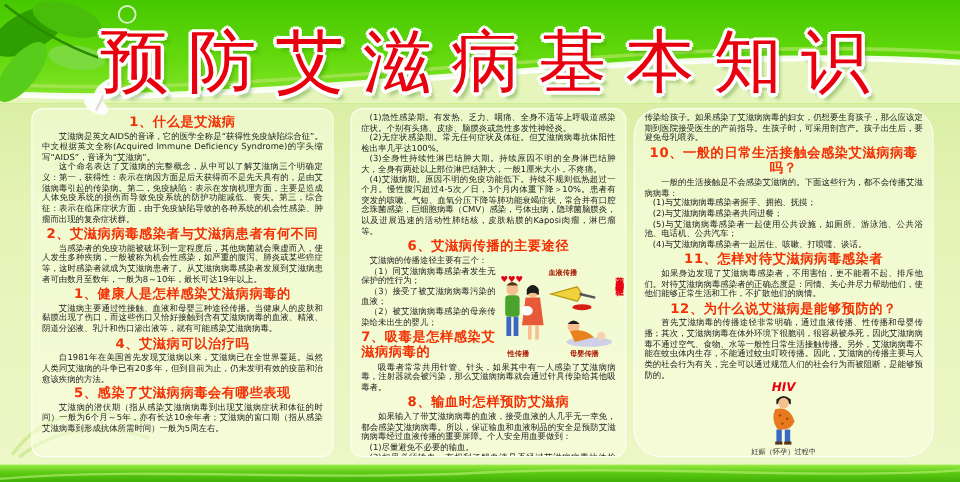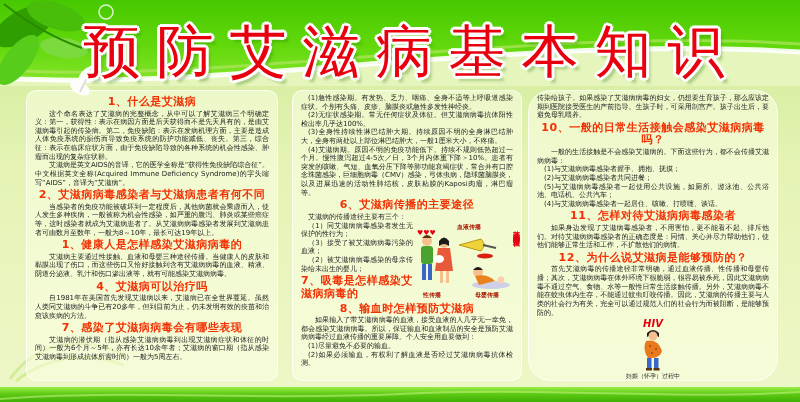--- a/index.html
+++ b/index.html
@@ -88,29 +88,29 @@
     <h1 class="title">预防艾滋病基本知识</h1>
   </div>
 
   <div class="content">
     <svg class="swirl" style="left:6px; bottom:2px;" width="120" height="70" viewBox="0 0 120 70">
       <path d="M4,66 C30,30 70,22 116,40 M10,68 C40,44 80,38 118,52" stroke="#b4e065" stroke-width="3" fill="none"></path>
     </svg>
 
     <section class="col col1">
       <div class="hd">1、什么是艾滋病</div>
+      <p class="p">艾滋病是英文AIDS的音译，它的医学全称是“获得性免疫缺陷综合征”。中文根据英文全称(Acquired Immune Deficiency Syndrome)的字头缩写“AIDS”，音译为“艾滋病”。</p>
       <p class="p">这个命名表达了艾滋病的完整概念，从中可以了解艾滋病三个明确定义：第一，获得性：表示在病因方面是后天获得而不是先天具有的，是由艾滋病毒引起的传染病。第二，免疫缺陷：表示在发病机理方面，主要是造成人体免疫系统的损伤而导致免疫系统的防护功能减低、丧失。第三，综合征：表示在临床症状方面，由于免疫缺陷导致的各种系统的机会性感染、肿瘤而出现的复杂症状群。</p>
-      <p class="p">艾滋病是英文AIDS的音译，它的医学全称是“获得性免疫缺陷综合征”。中文根据英文全称(Acquired Immune Deficiency Syndrome)的字头缩写“AIDS”，音译为“艾滋病”。</p>
       <div class="hd">2、艾滋病病毒感染者与艾滋病患者有何不同</div>
       <p class="p">当感染者的免疫功能被破坏到一定程度后，其他病菌就会乘虚而入，使人发生多种疾病，一般被称为机会性感染，如严重的腹泻、肺炎或某些癌症等，这时感染者就成为艾滋病患者了。从艾滋病病毒感染者发展到艾滋病患者可由数月至数年，一般为8～10年，最长可达19年以上。</p>
       <div class="hd">1、健康人是怎样感染艾滋病病毒的</div>
       <p class="p">艾滋病主要通过性接触、血液和母婴三种途径传播。当健康人的皮肤和黏膜出现了伤口，而这些伤口又恰好接触到含有艾滋病病毒的血液、精液、阴道分泌液、乳汁和伤口渗出液等，就有可能感染艾滋病病毒。</p>
       <div class="hd">4、艾滋病可以治疗吗</div>
       <p class="p">自1981年在美国首先发现艾滋病以来，艾滋病已在全世界蔓延。虽然人类同艾滋病的斗争已有20多年，但到目前为止，仍未发明有效的疫苗和治愈该疾病的方法。</p>
-      <div class="hd">7、感染了艾滋病病毒会有哪些表现</div>
+      <div class="hd">5、感染了艾滋病病毒会有哪些表现</div>
       <p class="p">艾滋病的潜伏期（指从感染艾滋病病毒到出现艾滋病症状和体征的时间）一般为6个月～5年，亦有长达10余年者；艾滋病的窗口期（指从感染艾滋病毒到形成抗体所需时间）一般为5周左右。</p>
 
     </section>
 
     <section class="col col2">
       <p class="li">(1)急性感染期。有发热、乏力、咽痛、全身不适等上呼吸道感染症状。个别有头痛、皮疹、脑膜炎或急性多发性神经炎。</p>
       <p class="li">(2)无症状感染期。常无任何症状及体征。但艾滋病病毒抗体阳性检出率几乎达100%。</p>
       <p class="li">(3)全身性持续性淋巴结肿大期。持续原因不明的全身淋巴结肿大，全身有两处以上部位淋巴结肿大，一般1厘米大小，不疼痛。</p>
       <p class="li">(4)艾滋病期。原因不明的免疫功能低下。持续不规则低热超过一个月。慢性腹泻超过4-5次／日，3个月内体重下降＞10%。患者有突发的咳嗽、气短、血氧分压下降等肺功能衰竭症状，常合并有口腔念珠菌感染，巨细胞病毒（CMV）感染，弓体虫病，隐球菌脑膜炎，以及进展迅速的活动性肺结核，皮肤粘膜的Kaposi肉瘤，淋巴瘤等。</p>
       <div class="hd">6、艾滋病传播的主要途径</div>
@@ -147,20 +147,21 @@
             <circle cx="13" cy="7" r="5" fill="#f6c08e"></circle>
               <path d="M8 5 Q13 -1 18 5" fill="#1c1c1c"></path>
             <path d="M10 11 Q22 8 30 16 L14 20 Z" fill="#e8821e"></path>
             <circle cx="36" cy="15" r="3.5" fill="#f8d2b0"></circle>
           </svg>
           <div class="r-lbl r-sex">性传播</div>
           <div class="r-lbl r-mother">母婴传播</div>
           <div class="r-vert">艾滋病的三条传播途径</div>
         </div>
       </div>
+      <p class="p">吸毒者常常共用针管、针头，如果其中有一人感染了艾滋病病毒，注射器就会被污染，那么艾滋病病毒就会通过针具传染给其他吸毒者。</p>
       <div class="hd">8、输血时怎样预防艾滋病</div>
       <p class="p">如果输入了带艾滋病病毒的血液，接受血液的人几乎无一幸免，都会感染艾滋病病毒。所以，保证输血和血液制品的安全是预防艾滋病病毒经过血液传播的重要屏障。个人安全用血要做到：</p>
       <p class="li">(1)尽量避免不必要的输血。</p>
       <p class="li">(2)如果必须输血，有权利了解血液是否经过艾滋病病毒抗体检测。</p>
 
     </section>
 
     <section class="col col3">
       <p class="flat">传染给孩子。如果感染了艾滋病病毒的妇女，仍想要生育孩子，那么应该定期到医院接受医生的产前指导。生孩子时，可采用剖宫产。孩子出生后，要避免母乳喂养。</p>
       <div class="hd">10、一般的日常生活接触会感染艾滋病病毒吗？</div>

